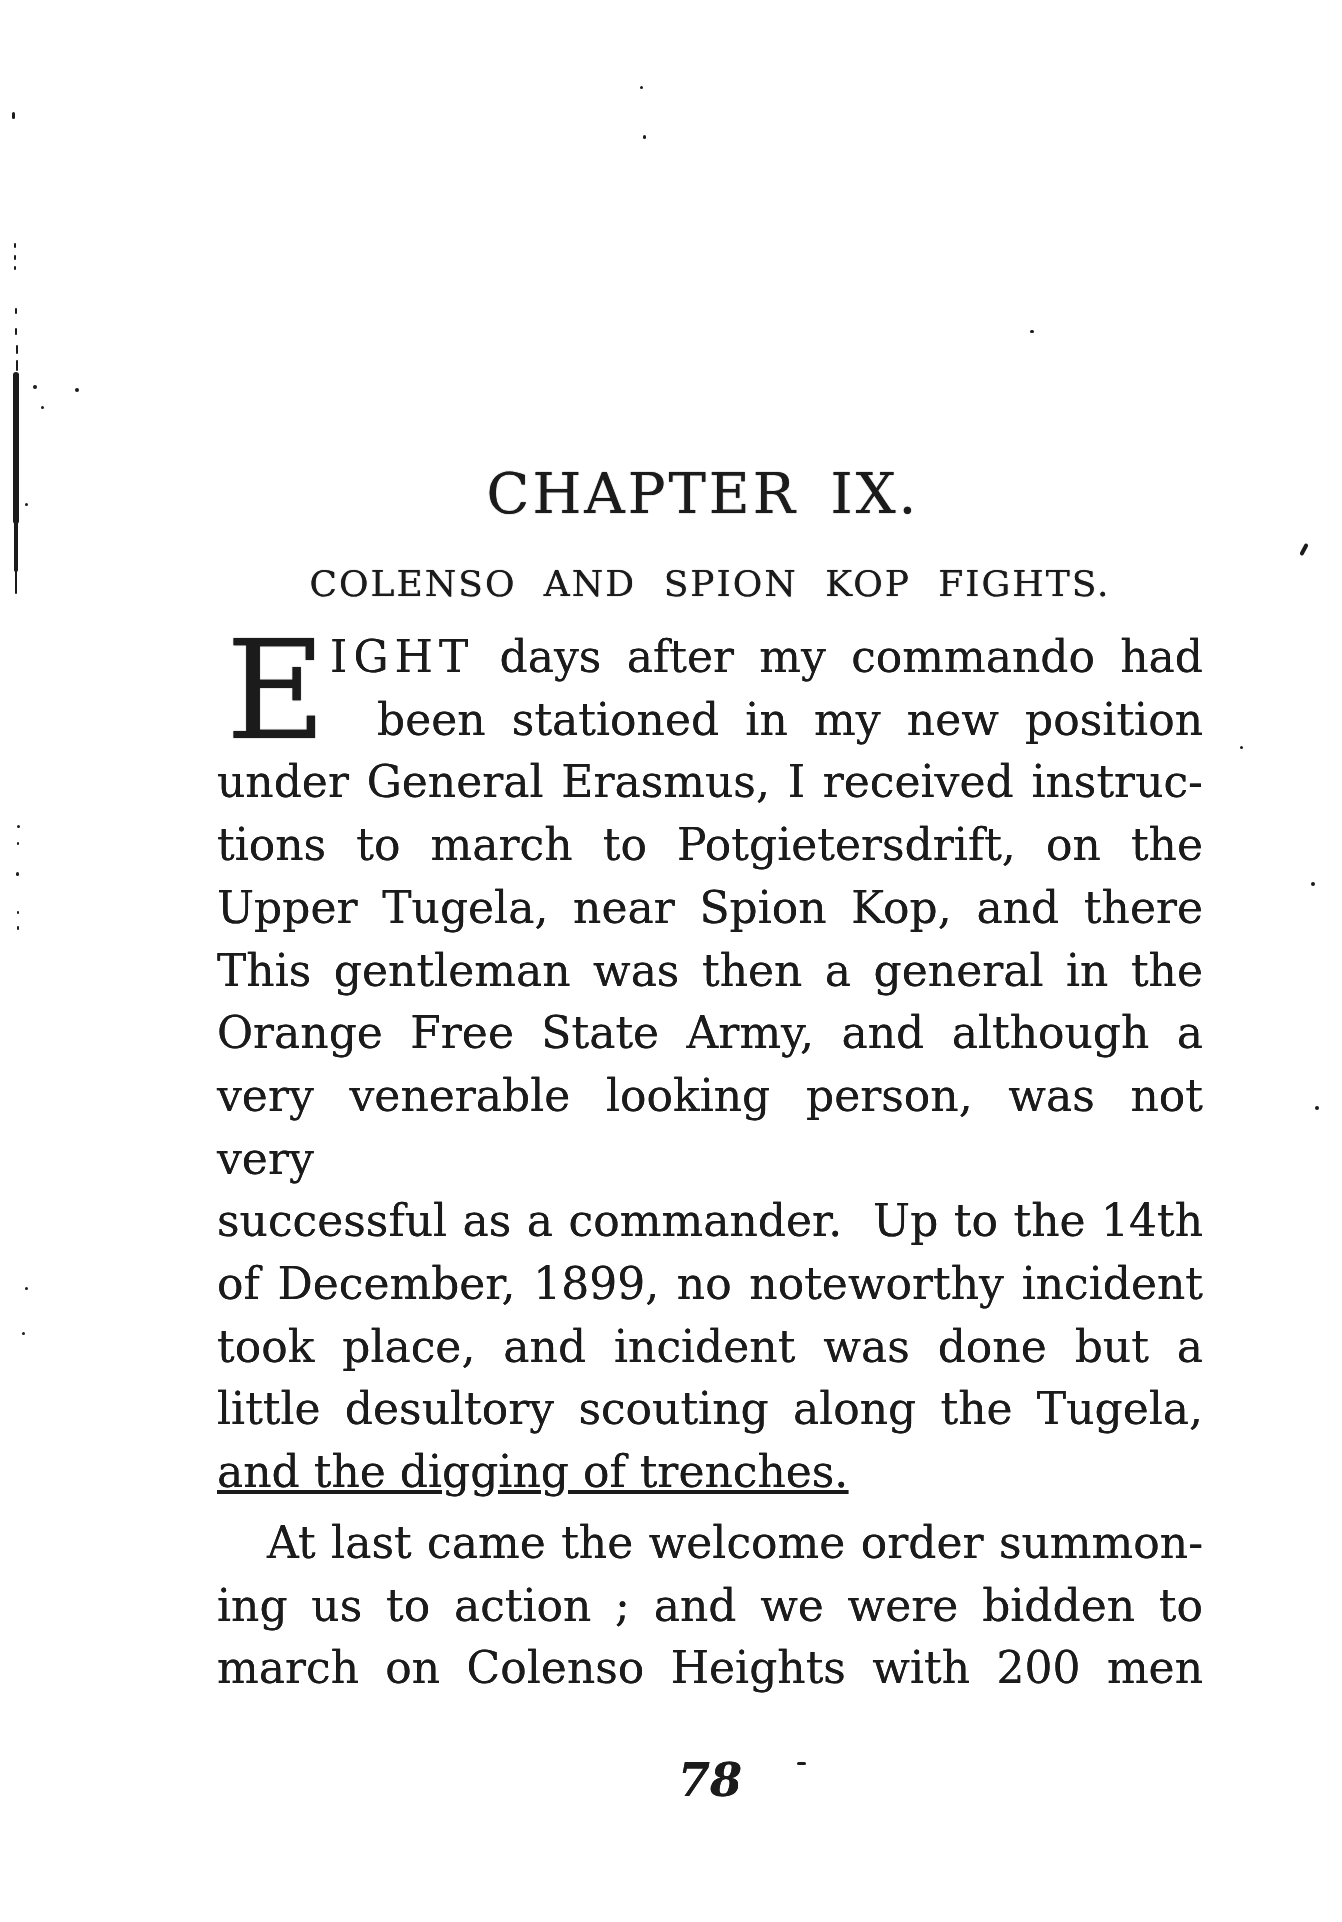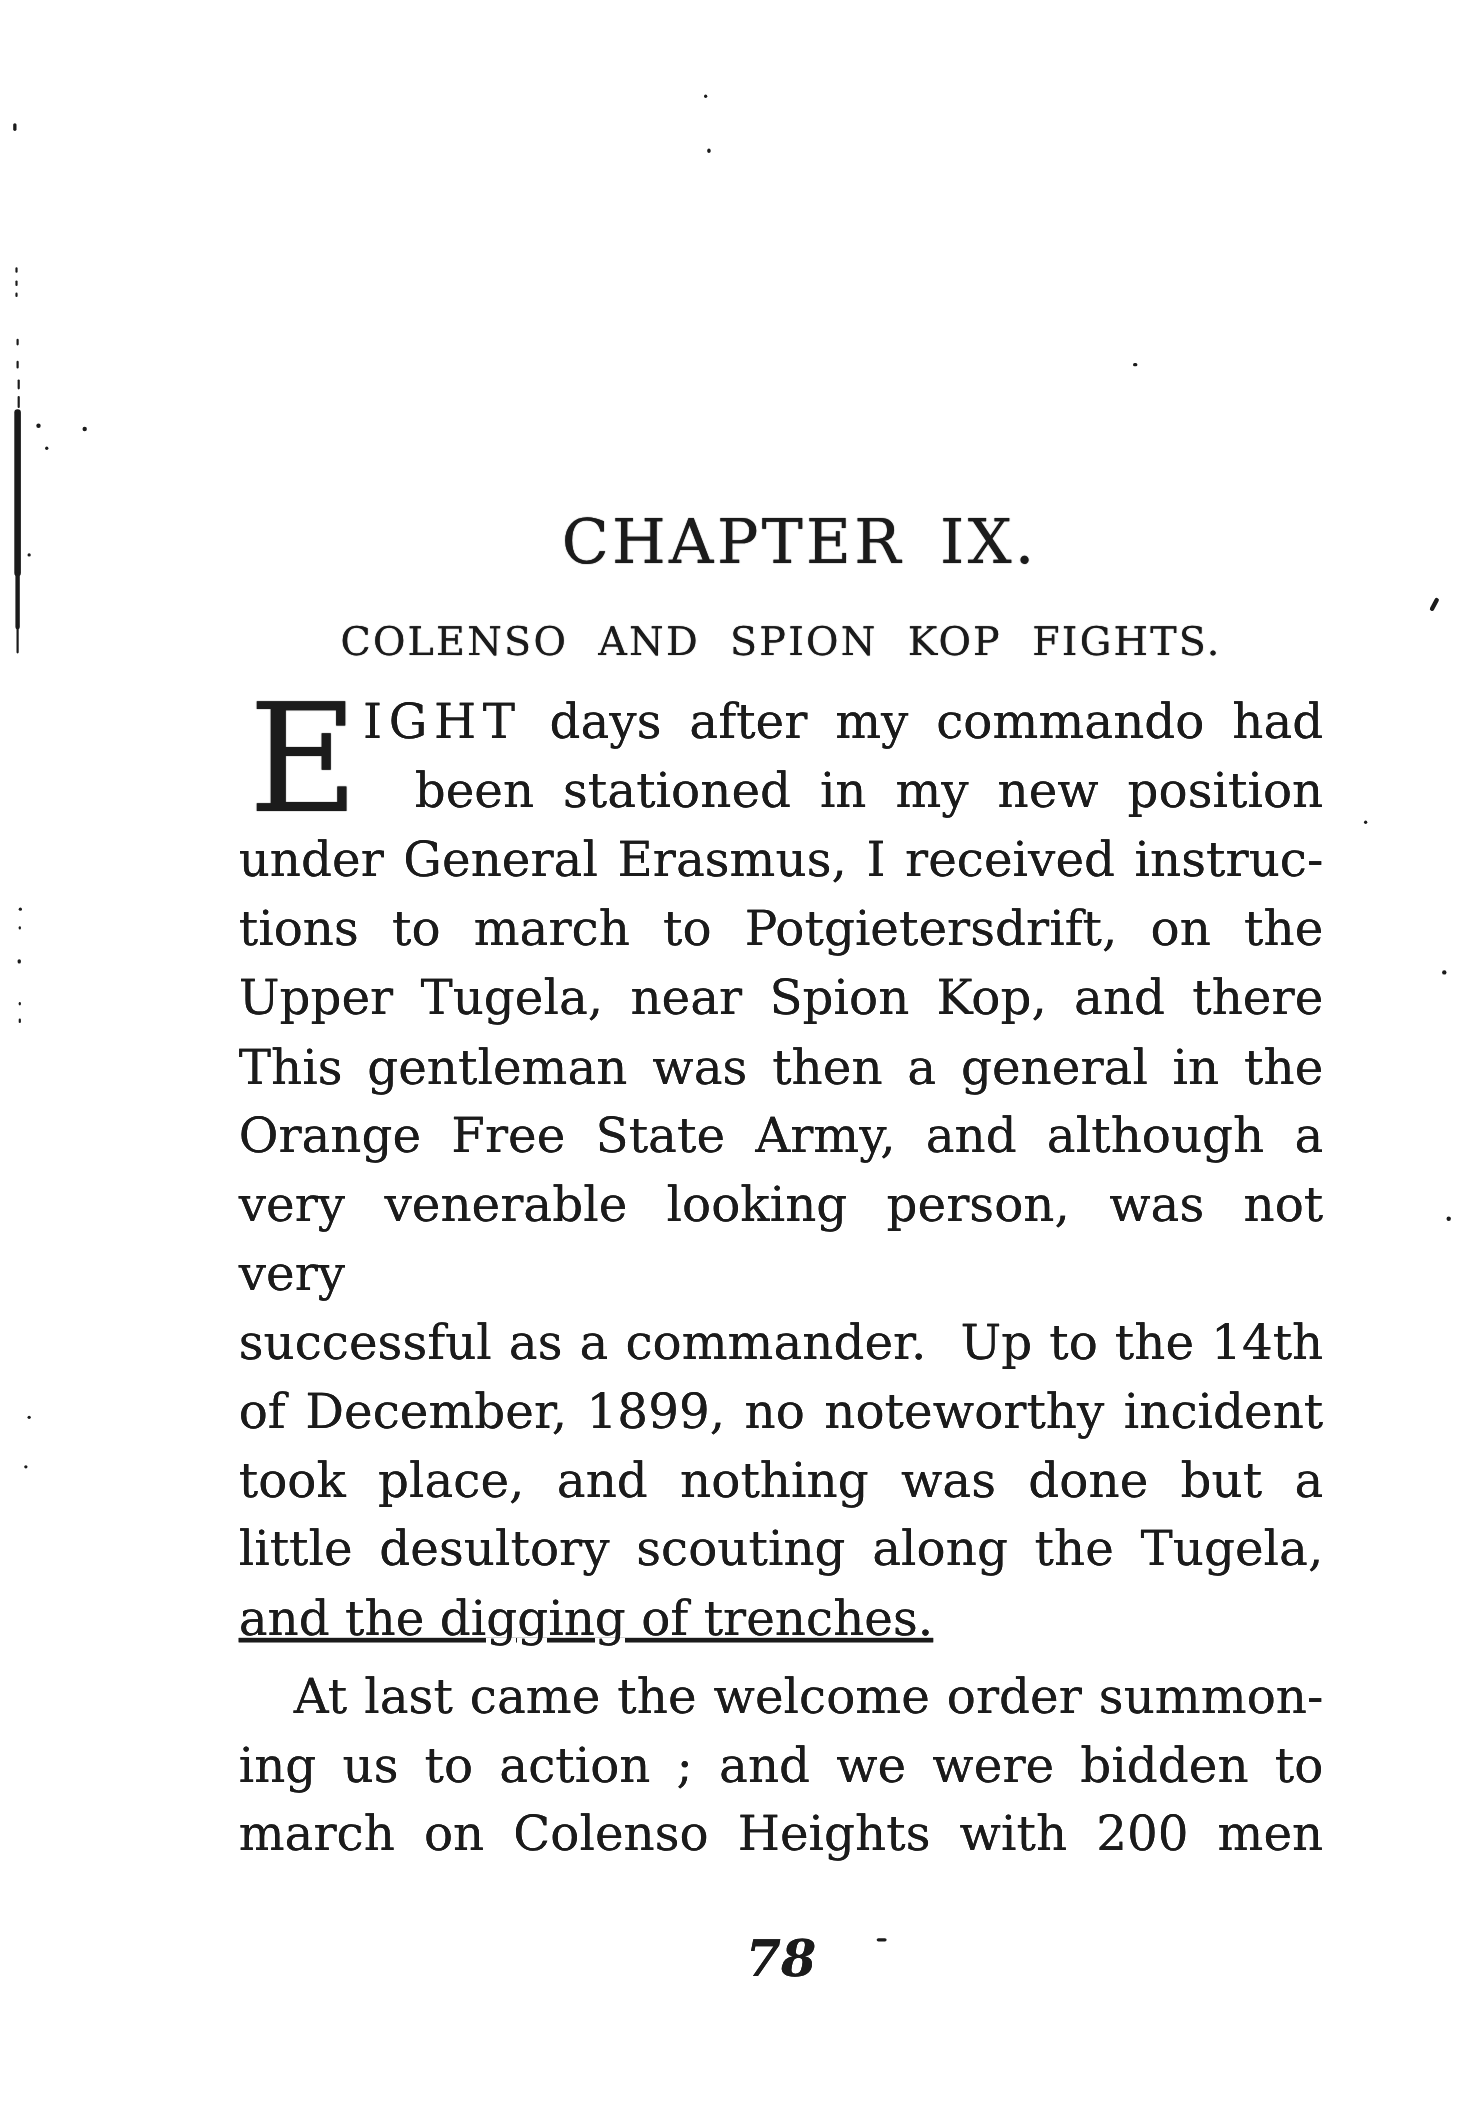--- a/index.html
+++ b/index.html
@@ -5,21 +5,21 @@
   html, body { margin: 0; padding: 0; background: #e8e8e8; }
   .page {
     position: relative;
     width: 1342px;
     height: 1922px;
     overflow: hidden;
     font-family: "DejaVu Serif", serif;
   }
   .heading {
     position: absolute;
-    left: 234px; top: 463px; width: 986px;
+    left: 210px; top: 463px; width: 986px;
     margin: 0;
     text-align: center;
     font-size: 56px; font-weight: 400;
     line-height: 1.1;
     letter-spacing: 3px; word-spacing: 12px;
     text-shadow: 0 0 1px currentColor;
   }
   .subheading {
     position: absolute;
     left: 217px; top: 564px; width: 986px;
@@ -81,21 +81,21 @@
       <div class="line" style="padding-left: 113px;"><span class="lead-caps">IGHT</span> days after my commando had</div>
       <div class="line" style="padding-left: 160px;">been stationed in my new position</div>
       <div class="line">under General Erasmus, I received instruc-</div>
       <div class="line">tions to march to Potgietersdrift, on the</div>
       <div class="line">Upper Tugela, near Spion Kop, and there</div>
       <div class="line">This gentleman was then a general in the</div>
       <div class="line">Orange Free State Army, and although a</div>
       <div class="line">very venerable looking person, was not very</div>
       <div class="line">successful as a commander.&nbsp; Up to the 14th</div>
       <div class="line">of December, 1899, no noteworthy incident</div>
-      <div class="line">took place, and nothing was done but a</div>
+      <div class="line">took place, and incident was done but a</div>
       <div class="line">little desultory scouting along the Tugela,</div>
       <div class="line last-line">and the digging of trenches.</div>
       <div class="line" style="text-indent: 50px; margin-top: 8px;">At last came the welcome order summon-</div>
       <div class="line">ing us to action ; and we were bidden to</div>
       <div class="line">march on Colenso Heights with 200 men</div>
     </div>
 
   <div class="pageno">78</div>
 
   <div id="artifacts">

